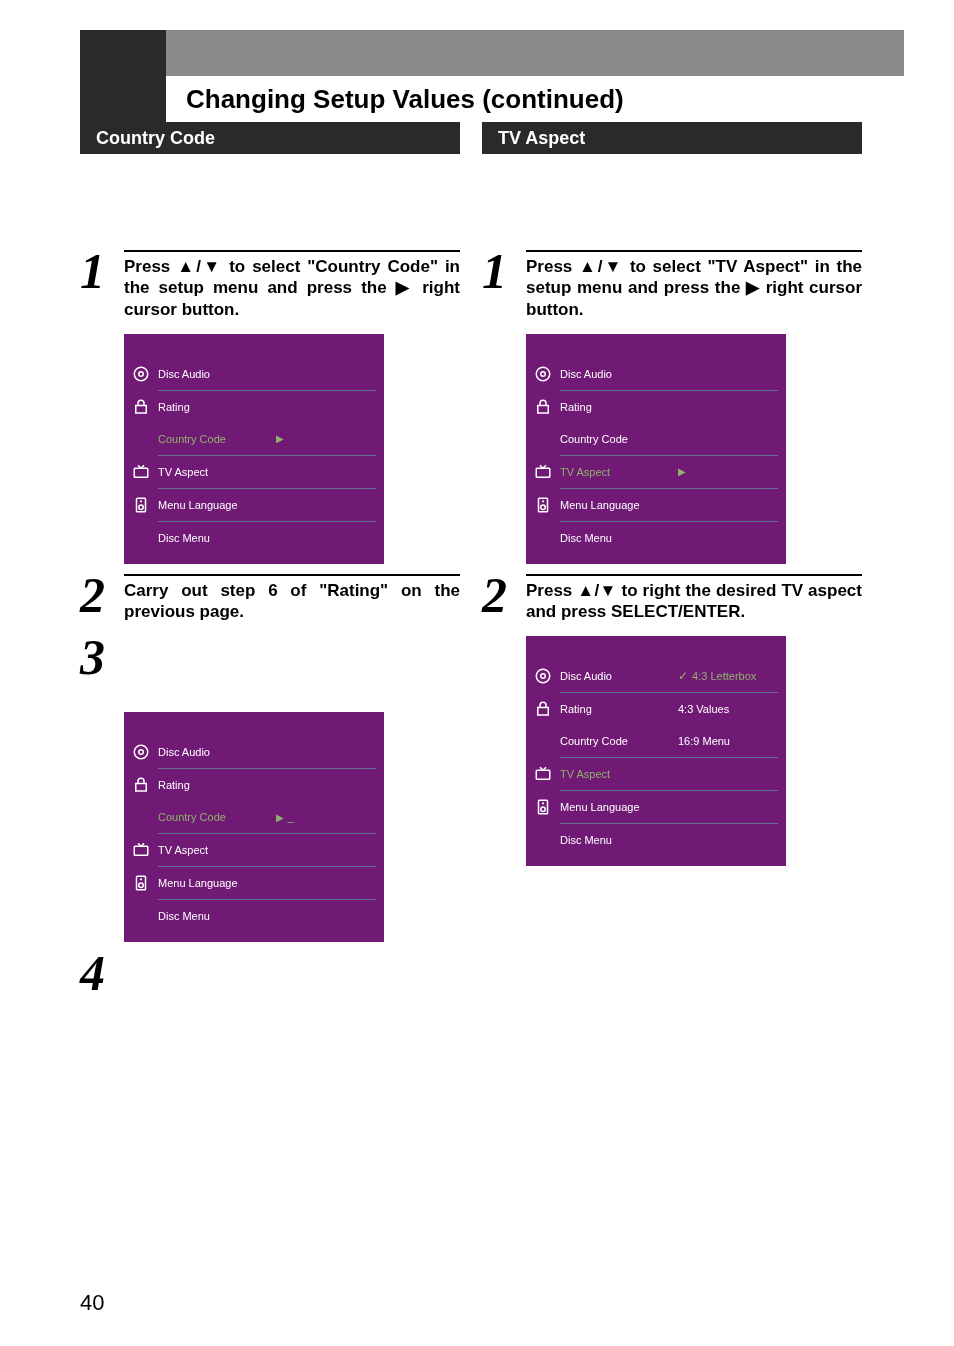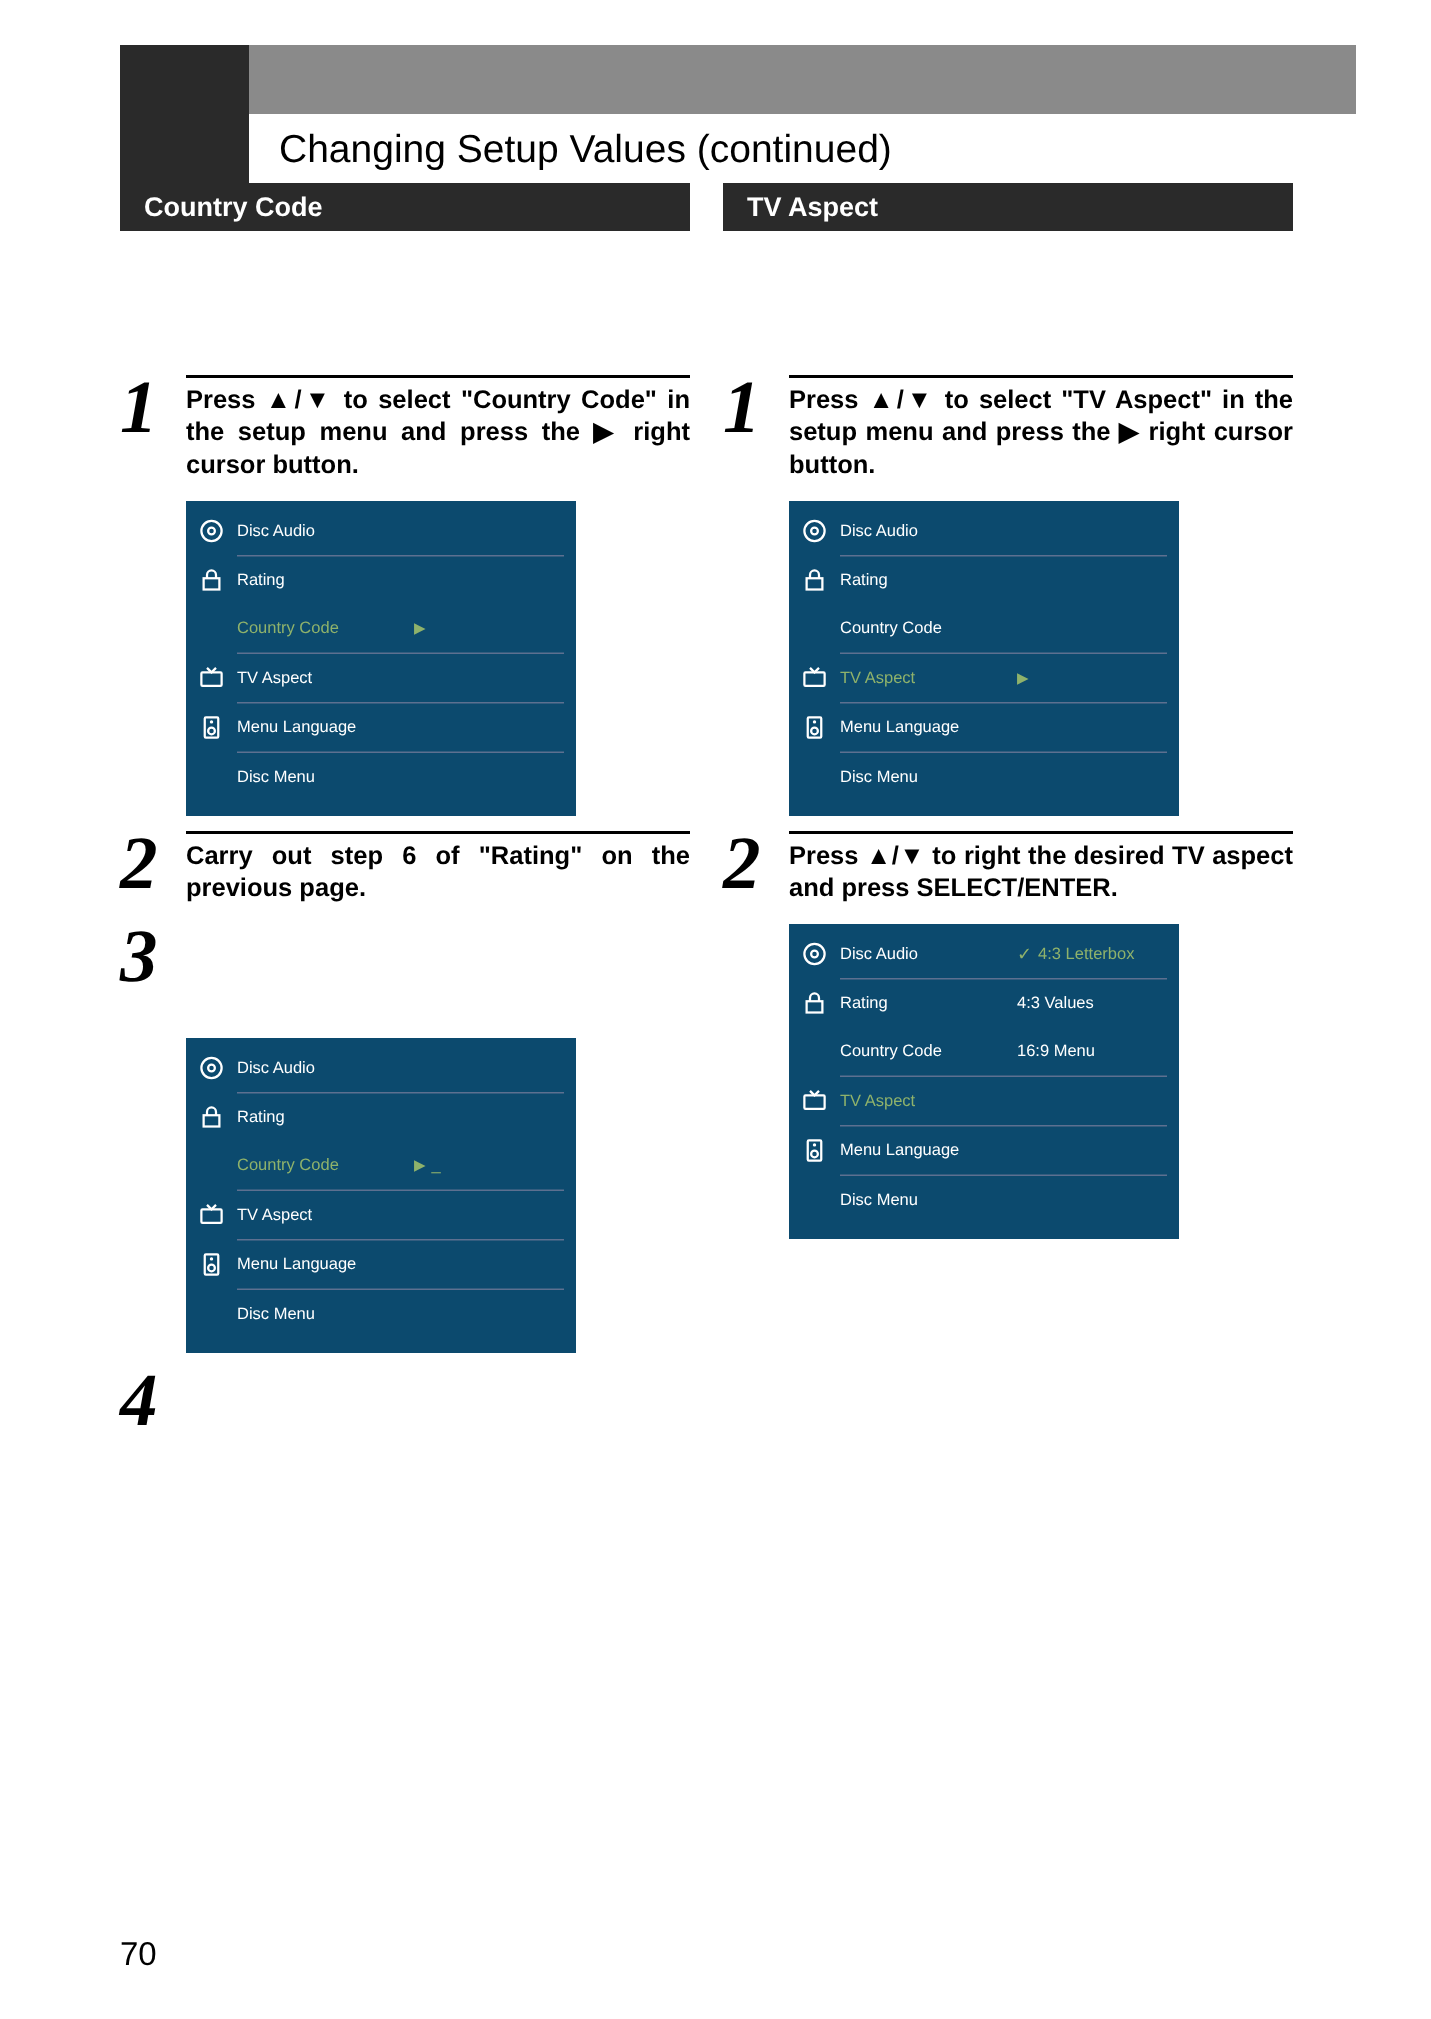--- a/index.html
+++ b/index.html
@@ -26,21 +26,21 @@
     width: 86px;
     height: 46px;
   }
   .header-title-row {
     display: flex;
     align-items: center;
     height: 46px;
   }
   .header-title {
     font-size: 26px;
-    font-weight: normal;
+    font-weight: bold;
     padding-left: 20px;
   }
   .section-header {
     background: #2a2a2a;
     color: #fff;
     font-size: 18px;
     font-weight: bold;
     padding: 4px 12px 4px 16px;
     height: 24px;
     line-height: 24px;
@@ -77,22 +77,22 @@
     line-height: 1.25;
     text-align: justify;
   }
   .menu-box {
     margin-top: 14px;
     margin-bottom: 10px;
     width: 260px;
     margin-left: 44px;
   }
   .menu-box .inner {
-    background: #0c4a6e;
-    padding: 4px 8px 10px 8px;
+    background: #701a75;
+    padding: 24px 8px 10px 8px;
     box-sizing: border-box;
   }
   .menu-row {
     display: flex;
     align-items: center;
     height: 32px;
   }
   .menu-icon {
     width: 18px;
     height: 18px;
@@ -447,14 +447,14 @@
               <span class="menu-icon"></span>
               <span class="menu-label">Disc Menu</span>
               <span class="menu-value"></span>
             </div>
           </div>
         </div>
     </div>
 
   </div>
 
-  <div class="page-num">70</div>
+  <div class="page-num">40</div>
 </div>
 
 </body></html>

